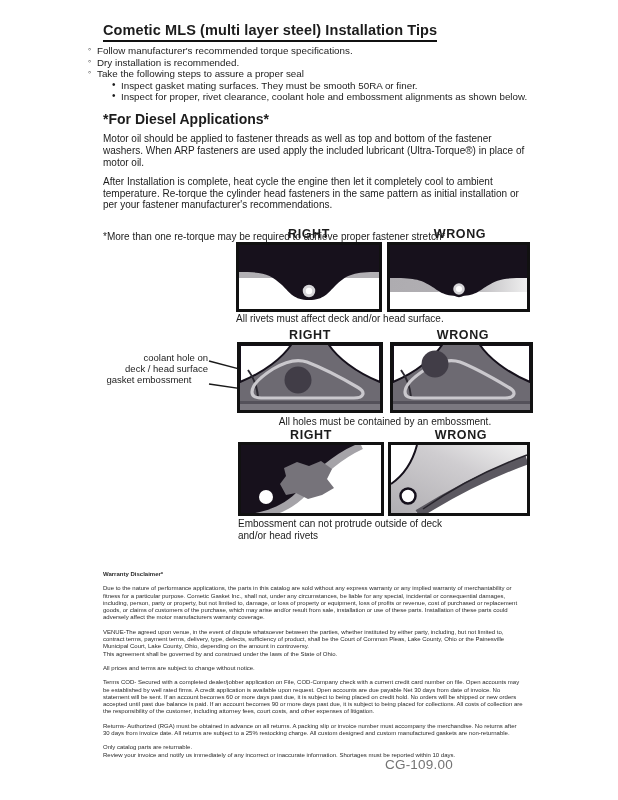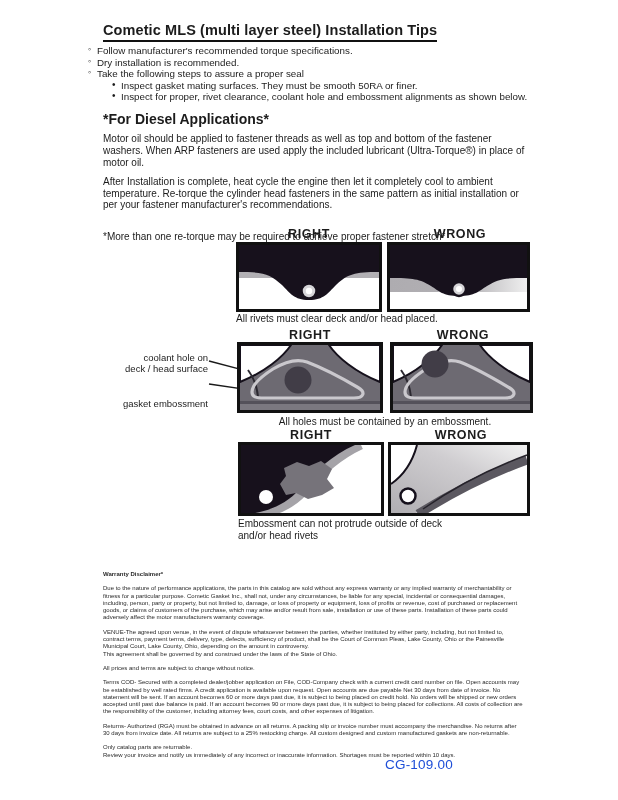--- a/index.html
+++ b/index.html
@@ -18,28 +18,28 @@
   
   .diesel{left:103px;top:114px;width:424px;font-size:10px;line-height:11.9px;}
   .diesel h3{margin:0 0 7px 0;font-size:14px;font-weight:bold;}
   .diesel p{margin:0 0 7px 0;}
   .diesel .note{margin-top:20px;}
   
   .dlabel{font-size:12.5px;font-weight:bold;letter-spacing:.6px;width:146px;text-align:center;}
   .panel{display:block;}
   .caption{font-size:10px;line-height:11.5px;font-weight:500;}
   .ann{font-size:9.5px;line-height:11px;text-align:right;width:118px;}
-  .ann2{font-size:9.5px;width:118px;text-align:right;margin-top:24px;}
+  .ann2{font-size:9.5px;width:118px;text-align:center;}
   
   .fineprint{left:103px;top:571px;width:420px;font-size:6px;line-height:7.3px;color:#2a2a2a;}
   .fineprint p{margin:0;}
   .fineprint p.gap{margin-top:7px;}
   .fp-head{font-weight:bold;}
   
-  .pagecode{left:385px;top:757px;font-size:13.5px;letter-spacing:.2px;color:#1d4ed8;}
+  .pagecode{left:385px;top:757px;font-size:13.5px;letter-spacing:.2px;color:#737373;}
 </style>
 </head>
 <body>
 
 <div class="page">
 
   <div class="abs title">Cometic MLS (multi layer steel) Installation Tips</div>
 
   <div class="abs bullets">
     <div class="b-row">
@@ -93,21 +93,21 @@
       </linearGradient>
     </defs>
     <rect x="2" y="2" width="139" height="66" fill="#ffffff"></rect>
     <rect x="3" y="36" width="137" height="14" fill="url(#g-r1w)"></rect>
     <path d="M3,3 H140 V36 C117,36 111,37 100,44 C92,49 88,54 72,54 C56,54 52,49 44,44 C33,37 26,36 3,36 Z" fill="#17111c"></path>
     <circle cx="72" cy="47" r="7" fill="#d6d5d8" stroke="#17111c" stroke-width="2.5"></circle>
     <circle cx="72" cy="47" r="3" fill="#ffffff"></circle>
     <rect x="1.5" y="1.5" width="140" height="67" fill="none" stroke="#111" stroke-width="3"></rect>
   </svg>
 
-  <div class="abs caption" style="left:236px;top:313px;">All rivets must clear deck and/or head placed.</div>
+  <div class="abs caption" style="left:236px;top:313px;">All rivets must affect deck and/or head surface.</div>
 
   <div class="abs dlabel" style="left:237px;top:328px;">RIGHT</div>
   <div class="abs dlabel" style="left:390px;top:328px;">WRONG</div>
 
   <div class="abs ann" style="left:90px;top:343px;margin-top:9px;">
     <div>coolant hole on</div>
     <div>deck / head surface</div>
   </div>
   <div class="abs ann2" style="left:90px;top:374px;">gasket embossment</div>
 

